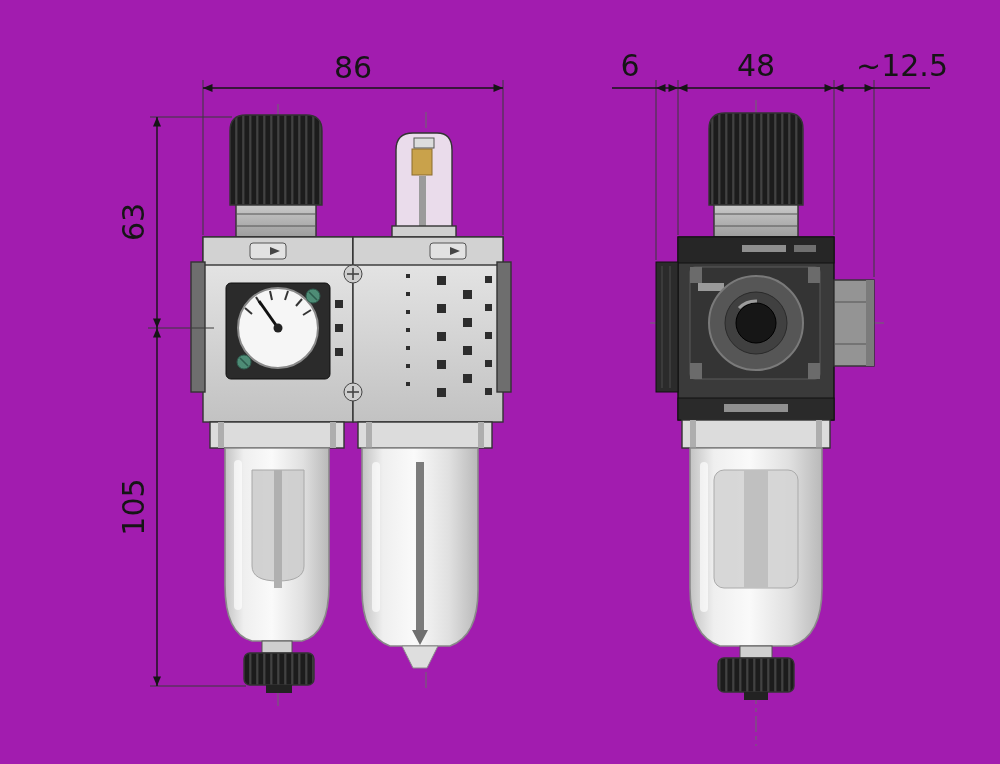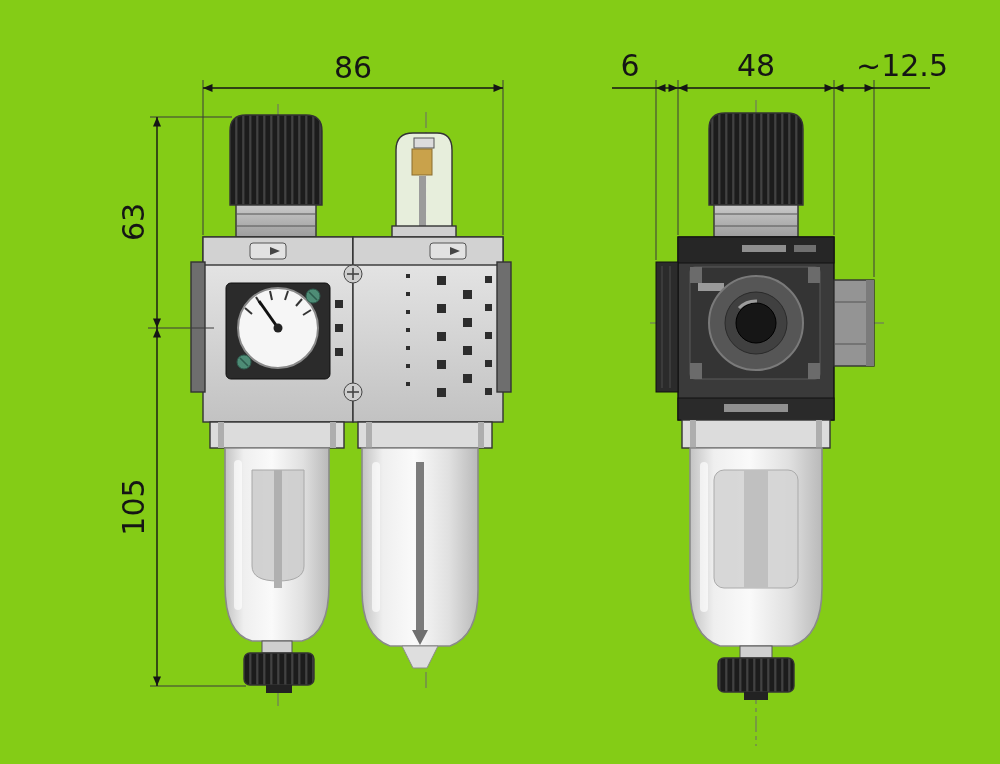--- a/index.html
+++ b/index.html
@@ -1,16 +1,16 @@
 <!DOCTYPE html>
 <html><head>
 <meta charset="utf-8">
 <style>
   html,body{margin:0;padding:0;background:#ffffff;}
-  .page{position:relative;width:1000px;height:764px;background:#84cc16;overflow:hidden;
+  .page{position:relative;width:1000px;height:764px;background:#a21caf;overflow:hidden;
         font-family:"DejaVu Sans", sans-serif;}
   svg{display:block;}
   text.dim{font-family:"DejaVu Sans", sans-serif;font-size:30px;fill:#151515;}
   .ext{stroke:#3a3a3a;stroke-width:1;}
   .dimline{stroke:#151515;stroke-width:1.4;}
   .cline{stroke:#6a6a6a;stroke-width:1;stroke-dasharray:16 4 4 4;}
   .outline{stroke:#333;stroke-width:1.4;}
   .thin{stroke:#555;stroke-width:1;}
 </style>
 </head>

